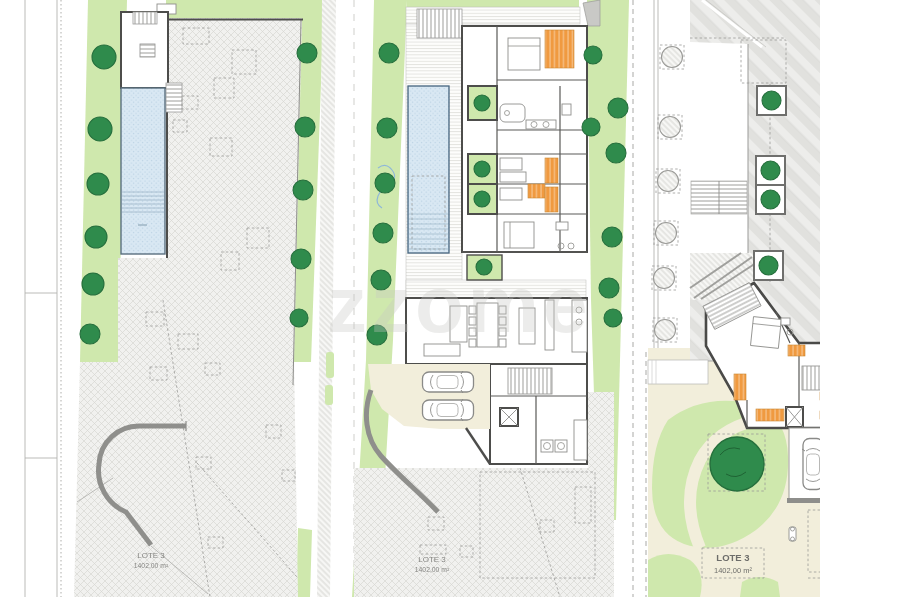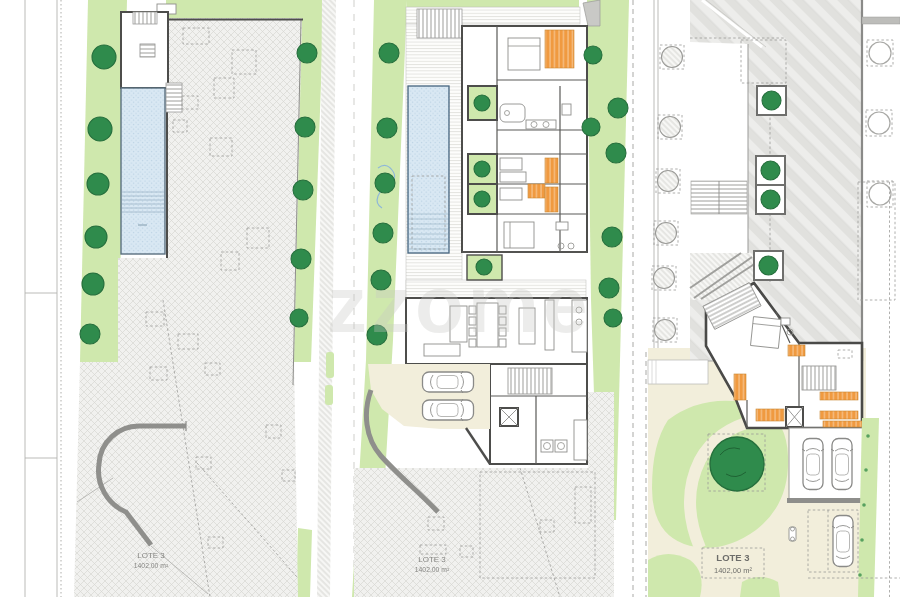--- a/index.html
+++ b/index.html
@@ -1,16 +1,16 @@
 <!DOCTYPE html>
 <html><head>
 <meta charset="utf-8">
 <style>
   html,body{margin:0;padding:0;background:#ffffff;}
-  .sheet{position:relative;width:900px;height:597px;background:#fff;overflow:hidden;
+  .sheet{position:relative;width:820px;height:597px;background:#fff;overflow:hidden;
          font-family:"Liberation Sans",sans-serif;}
   svg{display:block}
   .room{fill:#fff;stroke:#4d4d4b;stroke-width:2}
   .iw{stroke:#5a5a58;stroke-width:1.2;fill:none}
   .w1{stroke:#8d8d8a;stroke-width:1;fill:none}
   .thin{stroke:#b3b3b0;stroke-width:.9;fill:none}
   .dash{fill:none;stroke:#9b9b98;stroke-width:.8;stroke-dasharray:2.5 2.3}
   .dashl{fill:none;stroke:#a9a9a6;stroke-width:1;stroke-dasharray:5 4}
   .furn{fill:#fff;stroke:#8f8f8c;stroke-width:.9}
   .lawn{fill:#cfe8ad}

